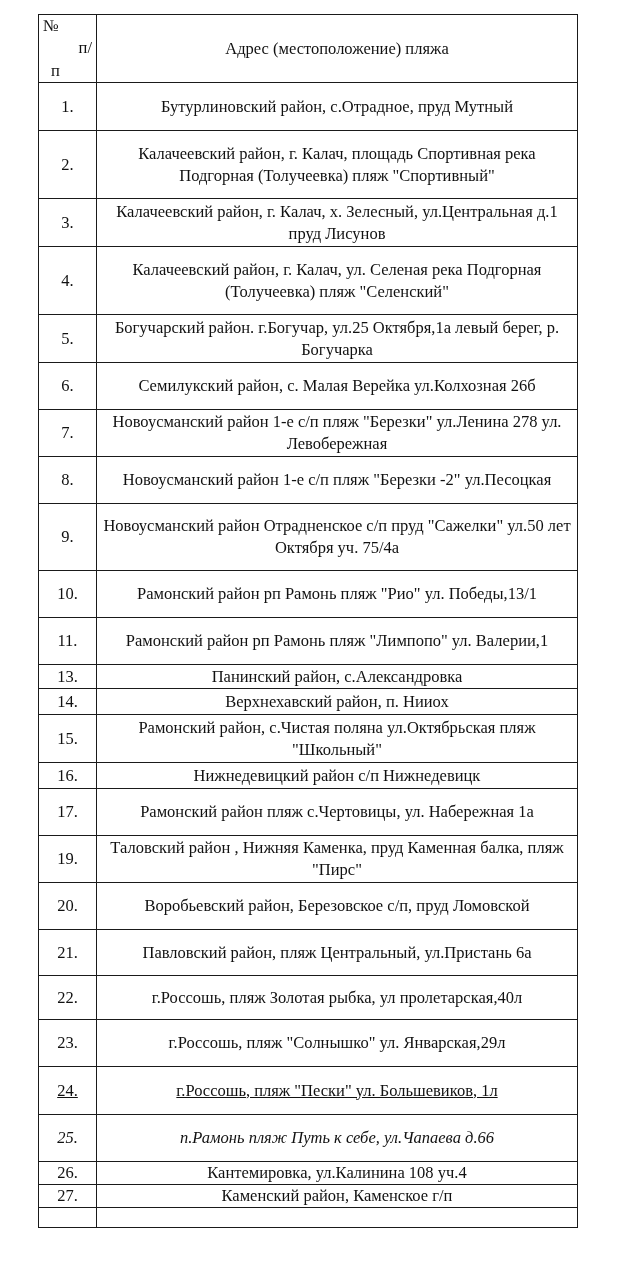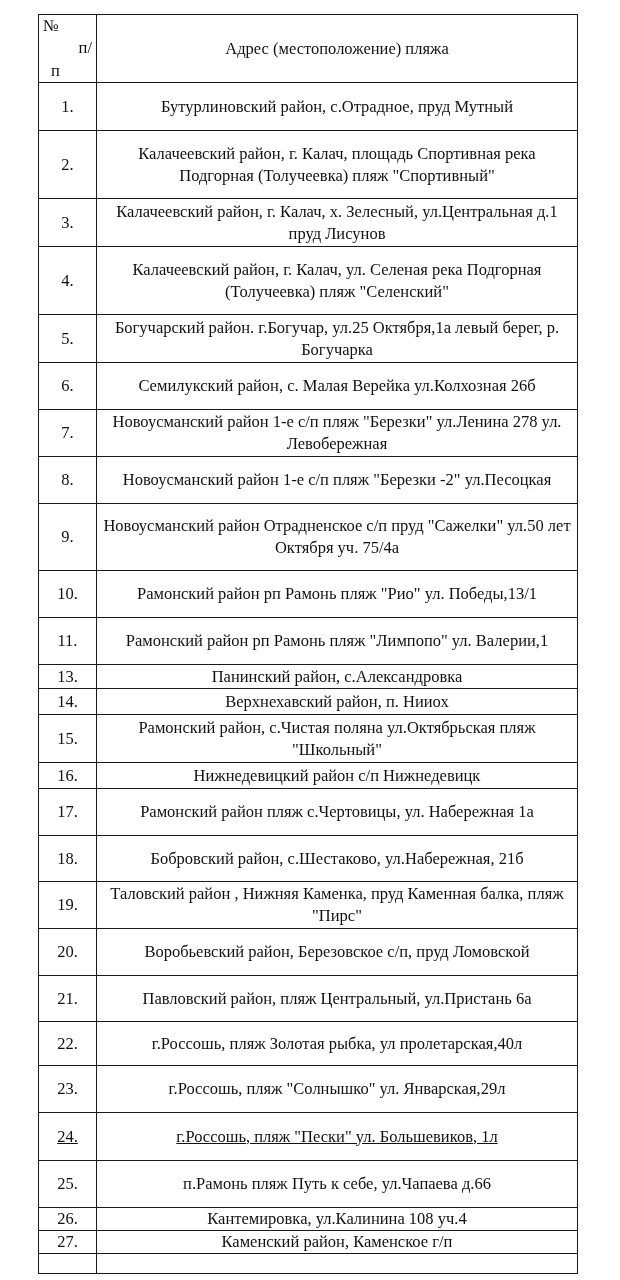--- a/index.html
+++ b/index.html
@@ -129,24 +129,20 @@
           <td class="addr">Рамонский район, с.Чистая поляна ул.Октябрьская пляж "Школьный"</td>
         </tr>
         <tr style="height: 26px; font-family: Liberation Serif, serif;">
           <td class="num">16.</td>
           <td class="addr">Нижнедевицкий район с/п Нижнедевицк</td>
         </tr>
         <tr style="height: 47px;">
           <td class="num">17.</td>
           <td class="addr">Рамонский район пляж с.Чертовицы, ул. Набережная 1а</td>
         </tr>
-        <tr style="height: 46px;">
-          <td class="num">18.</td>
-          <td class="addr">Бобровский район, с.Шестаково, ул.Набережная, 21б</td>
-        </tr>
         <tr style="height: 47px;">
           <td class="num">19.</td>
           <td class="addr">Таловский район , Нижняя Каменка, пруд Каменная балка, пляж "Пирс"</td>
         </tr>
         <tr style="height: 47px;">
           <td class="num">20.</td>
           <td class="addr">Воробьевский район, Березовское с/п, пруд Ломовской</td>
         </tr>
         <tr style="height: 46px;">
           <td class="num">21.</td>
@@ -157,21 +153,21 @@
           <td class="addr">г.Россошь, пляж Золотая рыбка, ул пролетарская,40л</td>
         </tr>
         <tr style="height: 47px;">
           <td class="num">23.</td>
           <td class="addr">г.Россошь, пляж "Солнышко" ул. Январская,29л</td>
         </tr>
         <tr style="height: 48px; text-decoration: underline;">
           <td class="num">24.</td>
           <td class="addr">г.Россошь, пляж "Пески" ул. Большевиков, 1л</td>
         </tr>
-        <tr style="height: 47px;">
+        <tr style="height: 47px; font-style: italic;">
           <td class="num">25.</td>
           <td class="addr">п.Рамонь пляж Путь к себе, ул.Чапаева д.66</td>
         </tr>
         <tr style="height: 20px;">
           <td class="num">26.</td>
           <td class="addr">Кантемировка, ул.Калинина 108 уч.4</td>
         </tr>
         <tr style="height: 19px; padding-left: 37px;">
           <td class="num">27.</td>
           <td class="addr">Каменский район, Каменское г/п</td>

